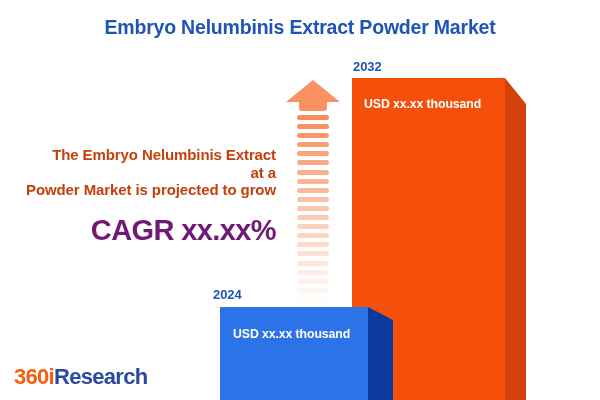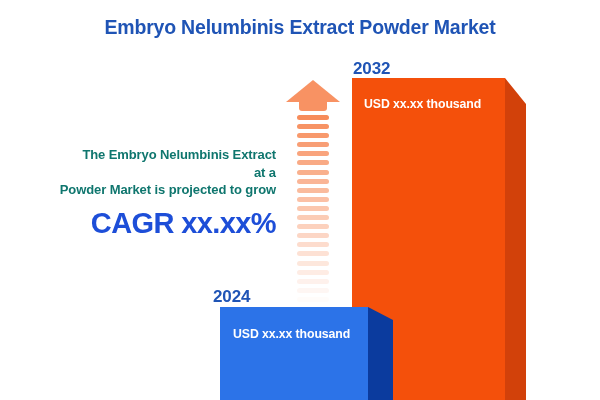--- a/index.html
+++ b/index.html
@@ -38,31 +38,31 @@
 
   
   .statement-block {
     position: absolute;
     left: 14px;
     top: 146px;
     width: 262px;
     text-align: right;
   }
   .statement-text {
-    font-size: 13px;
-    font-weight: bold;
-    color: #0f766e;
+    font-size: 15px;
+    font-weight: bold;
+    color: #c2410c;
     line-height: 17.5px;
     letter-spacing: -0.1px;
   }
   .cagr-text {
-    margin-top: 7px;
+    margin-top: 14px;
     font-size: 29px;
     font-weight: bold;
-    color: #1d4ed8;
+    color: #701a75;
     letter-spacing: -0.6px;
     line-height: 34px;
   }
 
   
   .growth-arrow {
     position: absolute;
     left: 286px;
     top: 80px;
     width: 54px;
@@ -120,21 +120,21 @@
     position: absolute;
     color: #ffffff;
     font-size: 12.3px;
     font-weight: bold;
     letter-spacing: -0.1px;
     white-space: nowrap;
   }
   .bar-year {
     position: absolute;
     color: #1f54b5;
-    font-size: 17px;
+    font-size: 13px;
     font-weight: bold;
     letter-spacing: -0.1px;
   }
 
   
   #bar-2024 {
     left: 220px;
     top: 307px;
     width: 148px;
     height: 93px;
@@ -233,14 +233,17 @@
   <div class="bar-year" id="label-2032-year" style="z-index:6">2032</div>
   <div class="bar-value" id="label-2032-value" style="z-index:6">USD xx.xx thousand</div>
 
   <div class="bar" id="bar-2024">
     <div class="bar-face"></div>
     <div class="bar-side"></div>
   </div>
   <div class="bar-year" id="label-2024-year" style="z-index:6">2024</div>
   <div class="bar-value" id="label-2024-value" style="z-index:6">USD xx.xx thousand</div>
 
+  <div class="brand-logo">
+    <span class="logo-360i">360i</span><span class="logo-research">Research</span>
+  </div>
 
 </div>
 
 </body></html>

